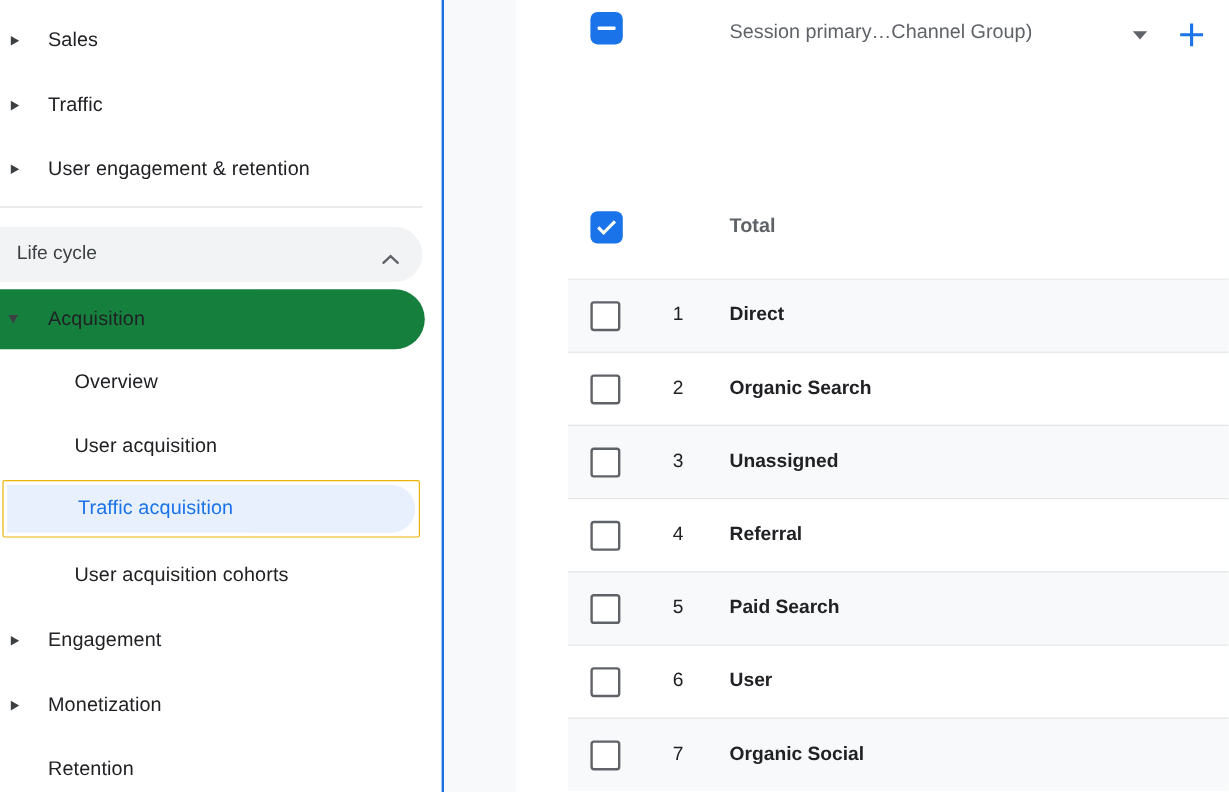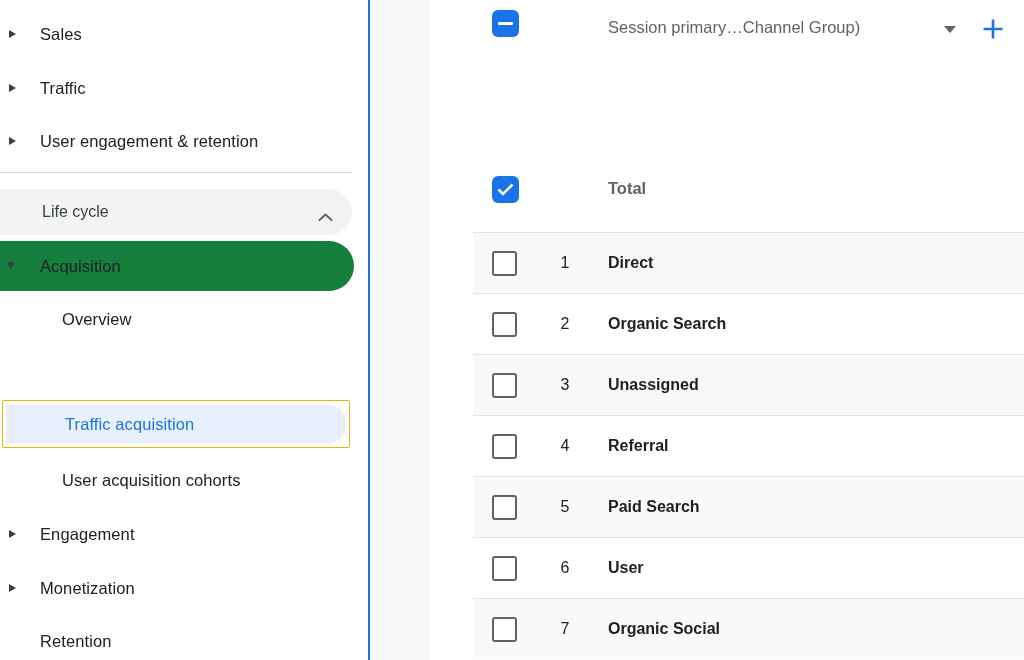--- a/index.html
+++ b/index.html
@@ -22,21 +22,21 @@
     font-size:16.5px;color:#202124;letter-spacing:.1px;white-space:nowrap;text-align:center;
   }
   .nav-label.sub{left:62px;}
   .nav-divider{position:absolute;left:0;top:172px;width:352px;height:1px;background:#dadce0;}
   .section-pill{
     position:absolute;left:0;top:189px;width:352px;height:46px;
     background:#f2f3f5;border-radius:0 23px 23px 0;cursor:pointer;
   }
   .section-label{
     position:absolute;left:14px;top:50%;transform:translateY(-50%);
-    font-size:16px;color:#3c4043;margin-left:28px;
+    font-size:16px;color:#3c4043;
   }
   .chevron-up{position:absolute;left:317px;top:19px;}
   .acq-pill{
     position:absolute;left:0;top:241px;width:354px;height:50px;
     background:#15803d;border-radius:0 25px 25px 0;cursor:pointer;
   }
   .acq-pill .tri-down{
     position:absolute;left:7px;top:50%;transform:translateY(-50%);
     width:0;height:0;border-top:7px solid #3c4043;
     border-left:4.5px solid transparent;border-right:4.5px solid transparent;
@@ -120,20 +120,23 @@
   </div>
 
   <div class="acq-pill">
     <span class="tri-down"></span>
     <span class="nav-label">Acquisition</span>
   </div>
 
   <div class="nav-row" style="top:297px">
     <span class="nav-label sub">Overview</span>
   </div>
+  <div class="nav-row" style="top:350px">
+    <span class="nav-label sub">User acquisition</span>
+  </div>
 
   <div class="annotation-box">
     <div class="selected-pill">
       <span class="nav-label">Traffic acquisition</span>
     </div>
   </div>
 
   <div class="nav-row" style="top:458px">
     <span class="nav-label sub">User acquisition cohorts</span>
   </div>

